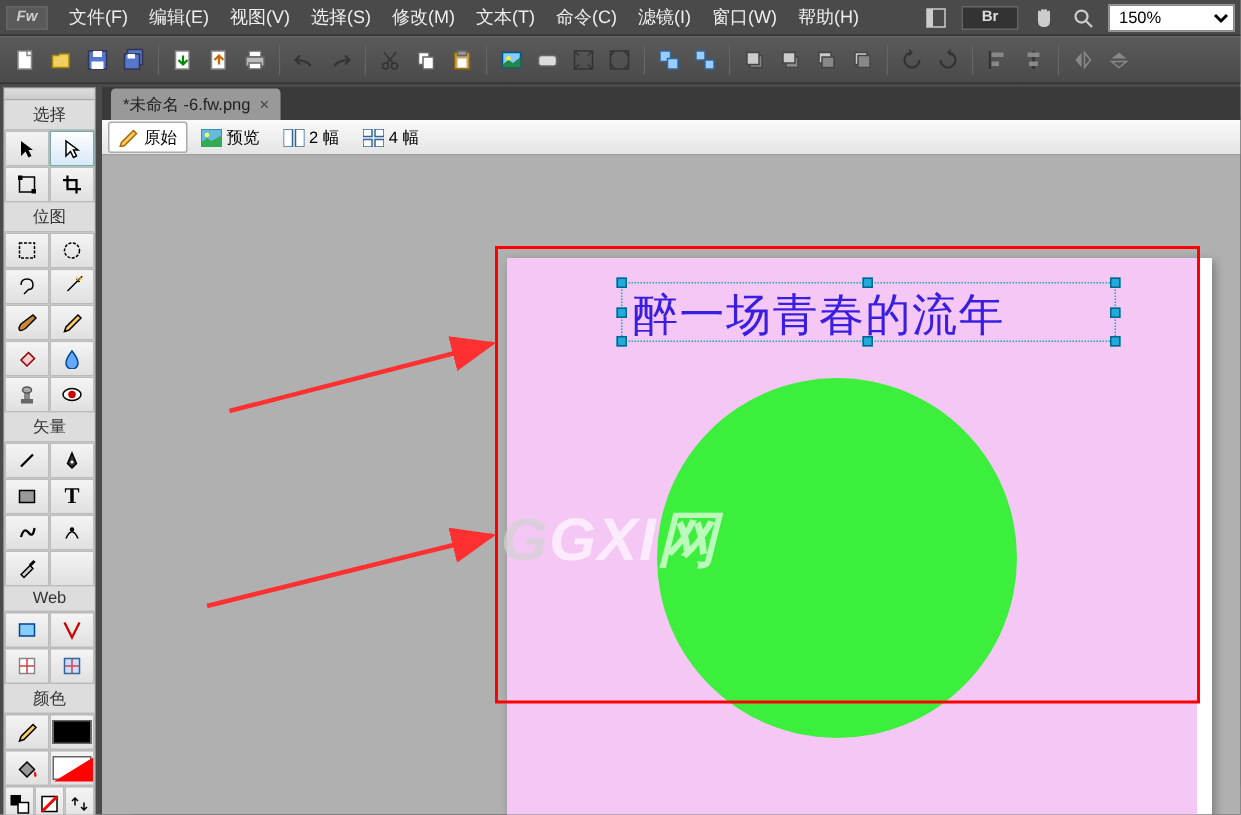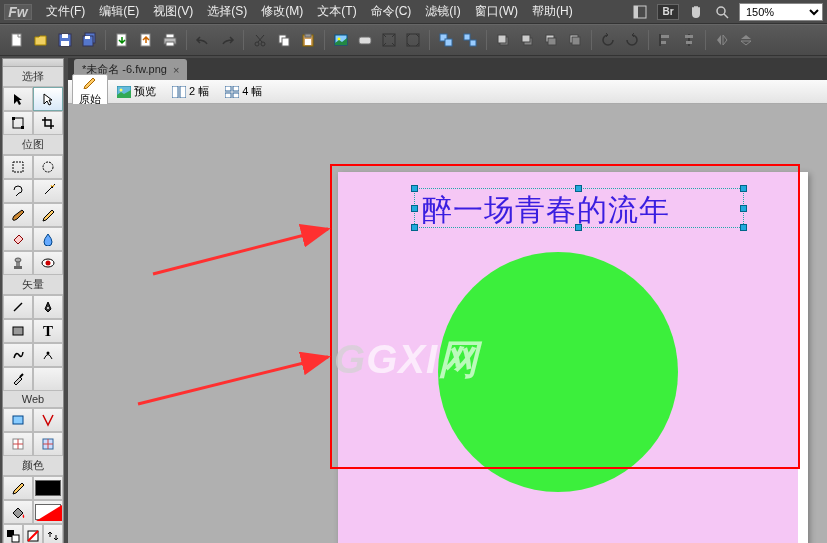--- a/index.html
+++ b/index.html
@@ -1,20 +1,20 @@
 <!DOCTYPE html>
 <html><head>
 <meta charset="utf-8">
 <style>
 * { margin: 0; padding: 0; box-sizing: border-box; font-family: "Microsoft YaHei", Arial, sans-serif; }
 body { background: #4a4a4a; width: 827px; height: 543px; overflow: hidden; position: relative; }
 
 
 .menubar { height: 24px; background: #4a4a4a; display: flex; align-items: center; padding: 0 4px; gap: 2px; color: #eee; font-size: 12px; border-bottom: 1px solid #333; }
-.app-logo { width: 28px; height: 16px; background: #5a5a5a; color: #ccc; font-size: 14px; font-weight: bold; font-style: italic; display: flex; align-items: center; justify-content: center; margin-right: 6px; border: 1px solid #666; }
+.app-logo { width: 28px; height: 16px; background: #5a5a5a; color: #ccc; font-size: 10px; font-weight: bold; font-style: italic; display: flex; align-items: center; justify-content: center; margin-right: 6px; border: 1px solid #666; }
 .menu-item { padding: 2px 6px; cursor: pointer; }
 .menubar-right { margin-left: auto; display: flex; align-items: center; gap: 8px; }
 .icon-btn { width: 18px; height: 18px; display: flex; align-items: center; justify-content: center; cursor: pointer; color: #ddd; }
 .zoom-select { background: #fff; border: 1px solid #888; font-size: 11px; width: 84px; height: 18px; padding: 0 2px; }
 
 
 .toolbar { height: 32px; background: linear-gradient(#5a5a5a,#4a4a4a); border-top: 1px solid #666; border-bottom: 1px solid #333; display: flex; align-items: center; padding: 0 6px; gap: 2px; }
 .tb-btn { width: 22px; height: 22px; display: flex; align-items: center; justify-content: center; cursor: pointer; border: 1px solid transparent; border-radius: 2px; }
 .tb-sep { width: 1px; height: 20px; background: #333; margin: 0 3px; border-right: 1px solid #666; }
 
@@ -28,21 +28,21 @@
 .color-swatch { width: 26px; height: 16px; border: 1px solid #666; }
 
 
 .doc-area { position: absolute; left: 68px; top: 58px; right: 0; bottom: 0; background: #4a4a4a; border-radius: 21px; }
 .tab-strip { height: 22px; background: #3a3a3a; display: flex; align-items: flex-end; padding-left: 6px; }
 .doc-tab { background: #999; color: #222; font-size: 11px; padding: 3px 8px; border-radius: 3px 3px 0 0; display: flex; align-items: center; gap: 6px; cursor: pointer; }
 .doc-tab .close-x { font-size: 11px; color: #444; cursor: pointer; }
 
 .view-bar { height: 24px; background: linear-gradient(#fafafa,#e4e4e4); border-bottom: 1px solid #aaa; display: flex; align-items: center; padding: 0 4px; gap: 2px; font-size: 11px; }
 .view-btn { display: flex; align-items: center; gap: 3px; padding: 2px 6px; border: 1px solid transparent; cursor: pointer; border-radius: 2px; }
-.view-btn.active { background: #fff; border-color: #aaa; flex-direction: column; }
+.view-btn.active { background: #fff; border-color: #aaa; }
 .mini-icon { width: 14px; height: 12px; display: inline-block; }
 
 .canvas-wrap { position: absolute; left: 0; top: 46px; right: 0; bottom: 0; background: #b0b0b0; overflow: hidden; }
 .artboard { position: absolute; left: 270px; top: 68px; width: 470px; height: 390px; background: #fff; box-shadow: 2px 2px 6px rgba(0,0,0,0.3); }
 .pink-rect { position: absolute; left: 0; top: 0; width: 460px; height: 468px; background: #f5c7f5; }
 .red-box { position: absolute; left: -8px; top: -8px; width: 470px; height: 305px; border: 2px solid #ff0000; pointer-events: none; }
 .green-circle { position: absolute; left: 100px; top: 80px; width: 240px; height: 240px; border-radius: 50%; background: #3cef3c; }
 .text-obj { position: absolute; left: 78px; top: 16px; font-size: 30px; color: #3a1ee0; font-family: "SimSun","宋体",serif; letter-spacing: 1px; padding: 2px 6px; }
 .sel-outline { position: absolute; border: 1px dotted #2aa; }
 .sel-handle { position: absolute; width: 7px; height: 7px; background: #2ad; border: 1px solid #068; }
@@ -69,21 +69,21 @@
   <div class="menu-item">滤镜(I)</div>
   <div class="menu-item">窗口(W)</div>
   <div class="menu-item">帮助(H)</div>
   <div class="menubar-right">
     <div class="icon-btn">
         <svg width="14" height="14">
           <rect x="1" y="1" width="12" height="12" fill="none" stroke="#ccc"></rect>
           <rect x="1" y="1" width="4" height="12" fill="#ccc"></rect>
         </svg>
       </div>
-    <div class="icon-btn" style="background:#333;border:1px solid #666;width:22px;height:16px;font-size:10px;font-weight:bold;">Br</div>
+    <div class="icon-btn" style="background:#333;border:1px solid #666;width:38px;height:16px;font-size:10px;font-weight:bold;">Br</div>
     <div class="icon-btn">
         <svg width="16" height="16">
           <path d="M4 8 L4 4 Q4 3 5 3 Q6 3 6 4 L6 3 Q6 2 7 2 Q8 2 8 3 L8 3 Q8 2 9 2 Q10 2 10 3 L10 4 Q10 3 11 3 Q12 3 12 4 L12 10 Q12 14 8 14 Q4 14 4 10 Z" fill="#ccc"></path>
         </svg>
       </div>
     <div class="icon-btn">
         <svg width="16" height="16">
           <circle cx="7" cy="7" r="4" fill="none" stroke="#ccc" stroke-width="1.5"></circle>
           <line x1="10" y1="10" x2="14" y2="14" stroke="#ccc" stroke-width="1.5"></line>
         </svg>

